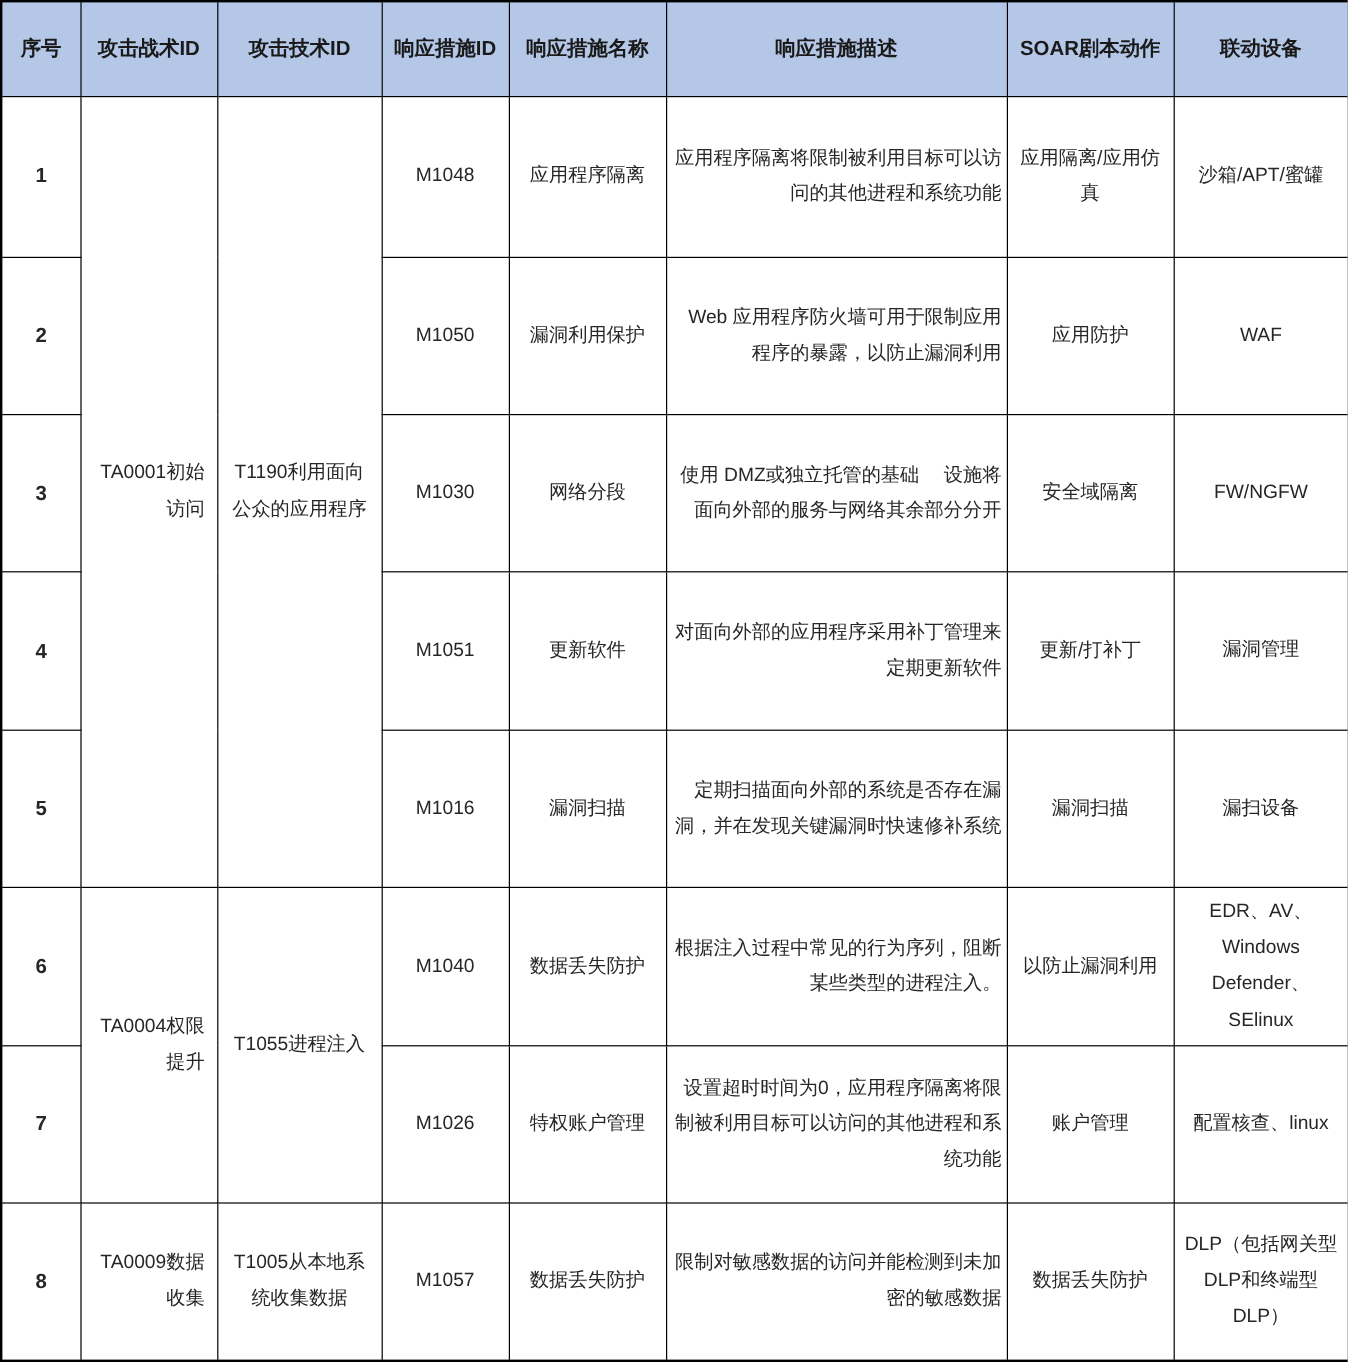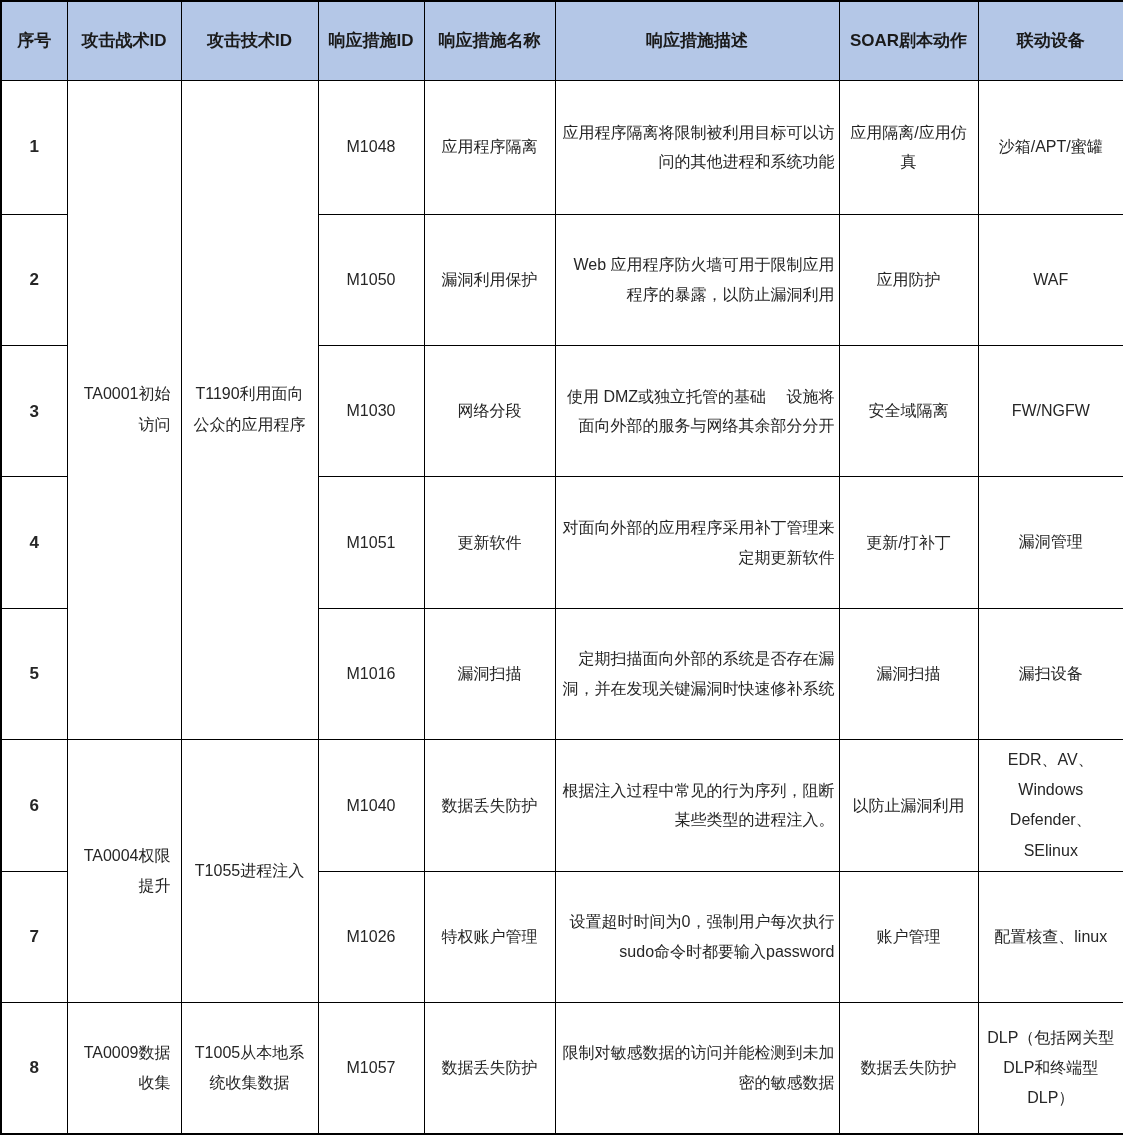--- a/index.html
+++ b/index.html
@@ -149,21 +149,21 @@
         <td>M1040</td>
         <td>数据丢失防护</td>
         <td class="desc">根据注入过程中常见的行为序列，阻断某些类型的进程注入。</td>
         <td>以防止漏洞利用</td>
         <td class="devices">EDR、AV、Windows Defender、SElinux</td>
       </tr>
       <tr class="data-row">
         <td class="seq">7</td>
         <td>M1026</td>
         <td>特权账户管理</td>
-        <td class="desc">设置超时时间为0，强制用户每次执行sudo命令时都要输入password</td>
+        <td class="desc">设置超时时间为0，应用程序隔离将限制被利用目标可以访问的其他进程和系统功能</td>
         <td>账户管理</td>
         <td class="devices">配置核查、linux</td>
       </tr>
       <tr class="data-row">
         <td class="seq">8</td>
         <td class="tactic">TA0009数据收集</td>
         <td class="technique">T1005从本地系统收集数据</td>
         <td>M1057</td>
         <td>数据丢失防护</td>
         <td class="desc">限制对敏感数据的访问并能检测到未加密的敏感数据</td>

